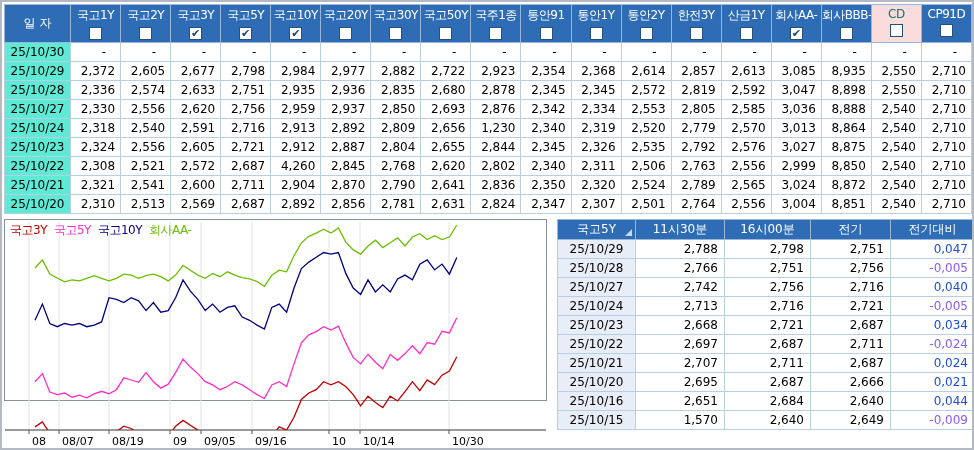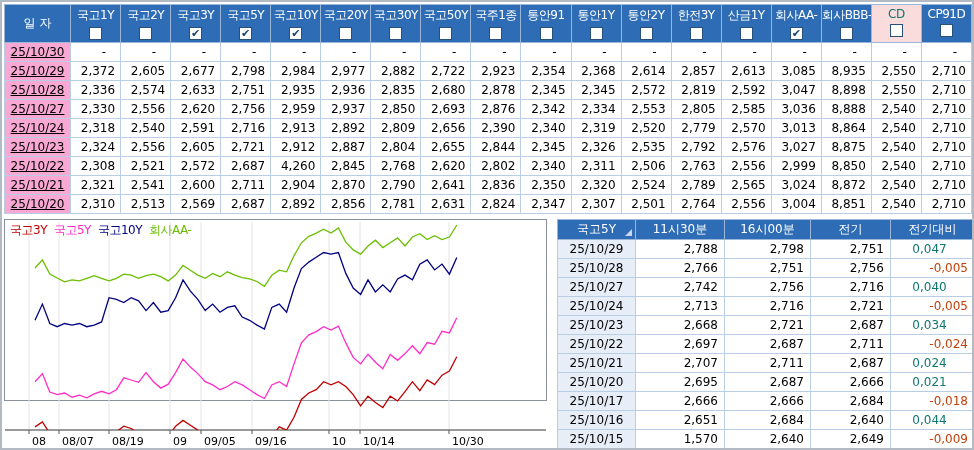--- a/index.html
+++ b/index.html
@@ -12,39 +12,39 @@
   .top-table-wrap{position:absolute;left:2px;top:2px;width:968px;height:213px;overflow:hidden;}
   table{border-collapse:collapse;table-layout:fixed;border-radius:16px;}
   .rates{width:968px;}
   .rates th,.rates td{padding:0;border:1px solid #b9cde4;overflow:hidden;white-space:nowrap;}
   .rates th{background:#2e6db5;color:#fff;font-weight:normal;border-color:#9ab7d9;height:38px;vertical-align:top;}
   .rates th.pink{background:#fbdcdc;color:#0f766e;}
   .rates th .hlabel{display:block;text-align:center;padding-top:2px;font-size:12px;letter-spacing:-0.5px;}
   .cb{width:13px;height:13px;background:#fff;border:1px solid #27517c;margin:3px auto 0;
       line-height:11px;text-align:center;font-size:11px;color:#1c4472;font-weight:bold;cursor:pointer;}
   .rates td{height:19px;background:#fff;text-align:right;padding-right:5px;font-size:12px;}
-  .rates td.datec{background:#f9a8d4;text-align:center;padding-right:0;text-decoration:underline;}
+  .rates td.datec{background:#5eead4;text-align:center;padding-right:0;}
   .rates td.dash{padding-right:14px;}
   .rates th.datehead{vertical-align:middle;}
 
   
   .chart-panel{position:absolute;left:2px;top:217px;width:543px;height:182px;
                border:1px solid #8a9099;background:#fff;}
   .legend{position:absolute;left:5px;top:2px;z-index:2;font-size:12px;letter-spacing:-0.5px;}
   .legend span{margin-right:7px;}
 
   
   .detail-wrap{position:absolute;left:555px;top:217px;width:417px;height:231px;}
   .detail{width:417px;border:1px solid #5d83b0;}
   .detail th,.detail td{padding:0;border:1px solid #b9cde4;overflow:hidden;white-space:nowrap;font-size:12px;}
   .detail th{background:#2e6db5;color:#fff;font-weight:normal;height:20px;position:relative;border-color:#9ab7d9;}
   .detail td{height:19px;background:#fff;text-align:right;padding-right:6px;}
   .detail td.datec{background:#e8eef8;text-align:center;padding-right:0;}
-  .detail td.up{color:#0f766e;text-align:center;}
-  .detail td.down{color:#c2410c;}
+  .detail td.up{color:#1d4ed8;}
+  .detail td.down{color:#8b5cf6;}
   .sort-tri{position:absolute;right:3px;bottom:3px;width:0;height:0;
             border-left:7px solid transparent;border-bottom:7px solid #ccd8ea;}
 </style>
 </head>
 <body>
 
 <div class="window">
 
   <div class="top-table-wrap">
     <table class="rates">
@@ -234,21 +234,21 @@
           <tr>
             <td class="datec">25/10/24</td>
             <td>2,318</td>
             <td>2,540</td>
             <td>2,591</td>
             <td>2,716</td>
             <td>2,913</td>
             <td>2,892</td>
             <td>2,809</td>
             <td>2,656</td>
-            <td>2,390</td>
+            <td>1,230</td>
             <td>2,340</td>
             <td>2,319</td>
             <td>2,520</td>
             <td>2,779</td>
             <td>2,570</td>
             <td>3,013</td>
             <td>8,864</td>
             <td>2,540</td>
             <td>2,710</td>
           </tr>
@@ -457,27 +457,20 @@
             <td class="up">0,024</td>
           </tr>
           <tr>
             <td class="datec">25/10/20</td>
             <td>2,695</td>
             <td>2,687</td>
             <td>2,666</td>
             <td class="up">0,021</td>
           </tr>
           <tr>
-            <td class="datec">25/10/17</td>
-            <td>2,666</td>
-            <td>2,666</td>
-            <td>2,684</td>
-            <td class="down">-0,018</td>
-          </tr>
-          <tr>
             <td class="datec">25/10/16</td>
             <td>2,651</td>
             <td>2,684</td>
             <td>2,640</td>
             <td class="up">0,044</td>
           </tr>
           <tr>
             <td class="datec">25/10/15</td>
             <td>1,570</td>
             <td>2,640</td>

